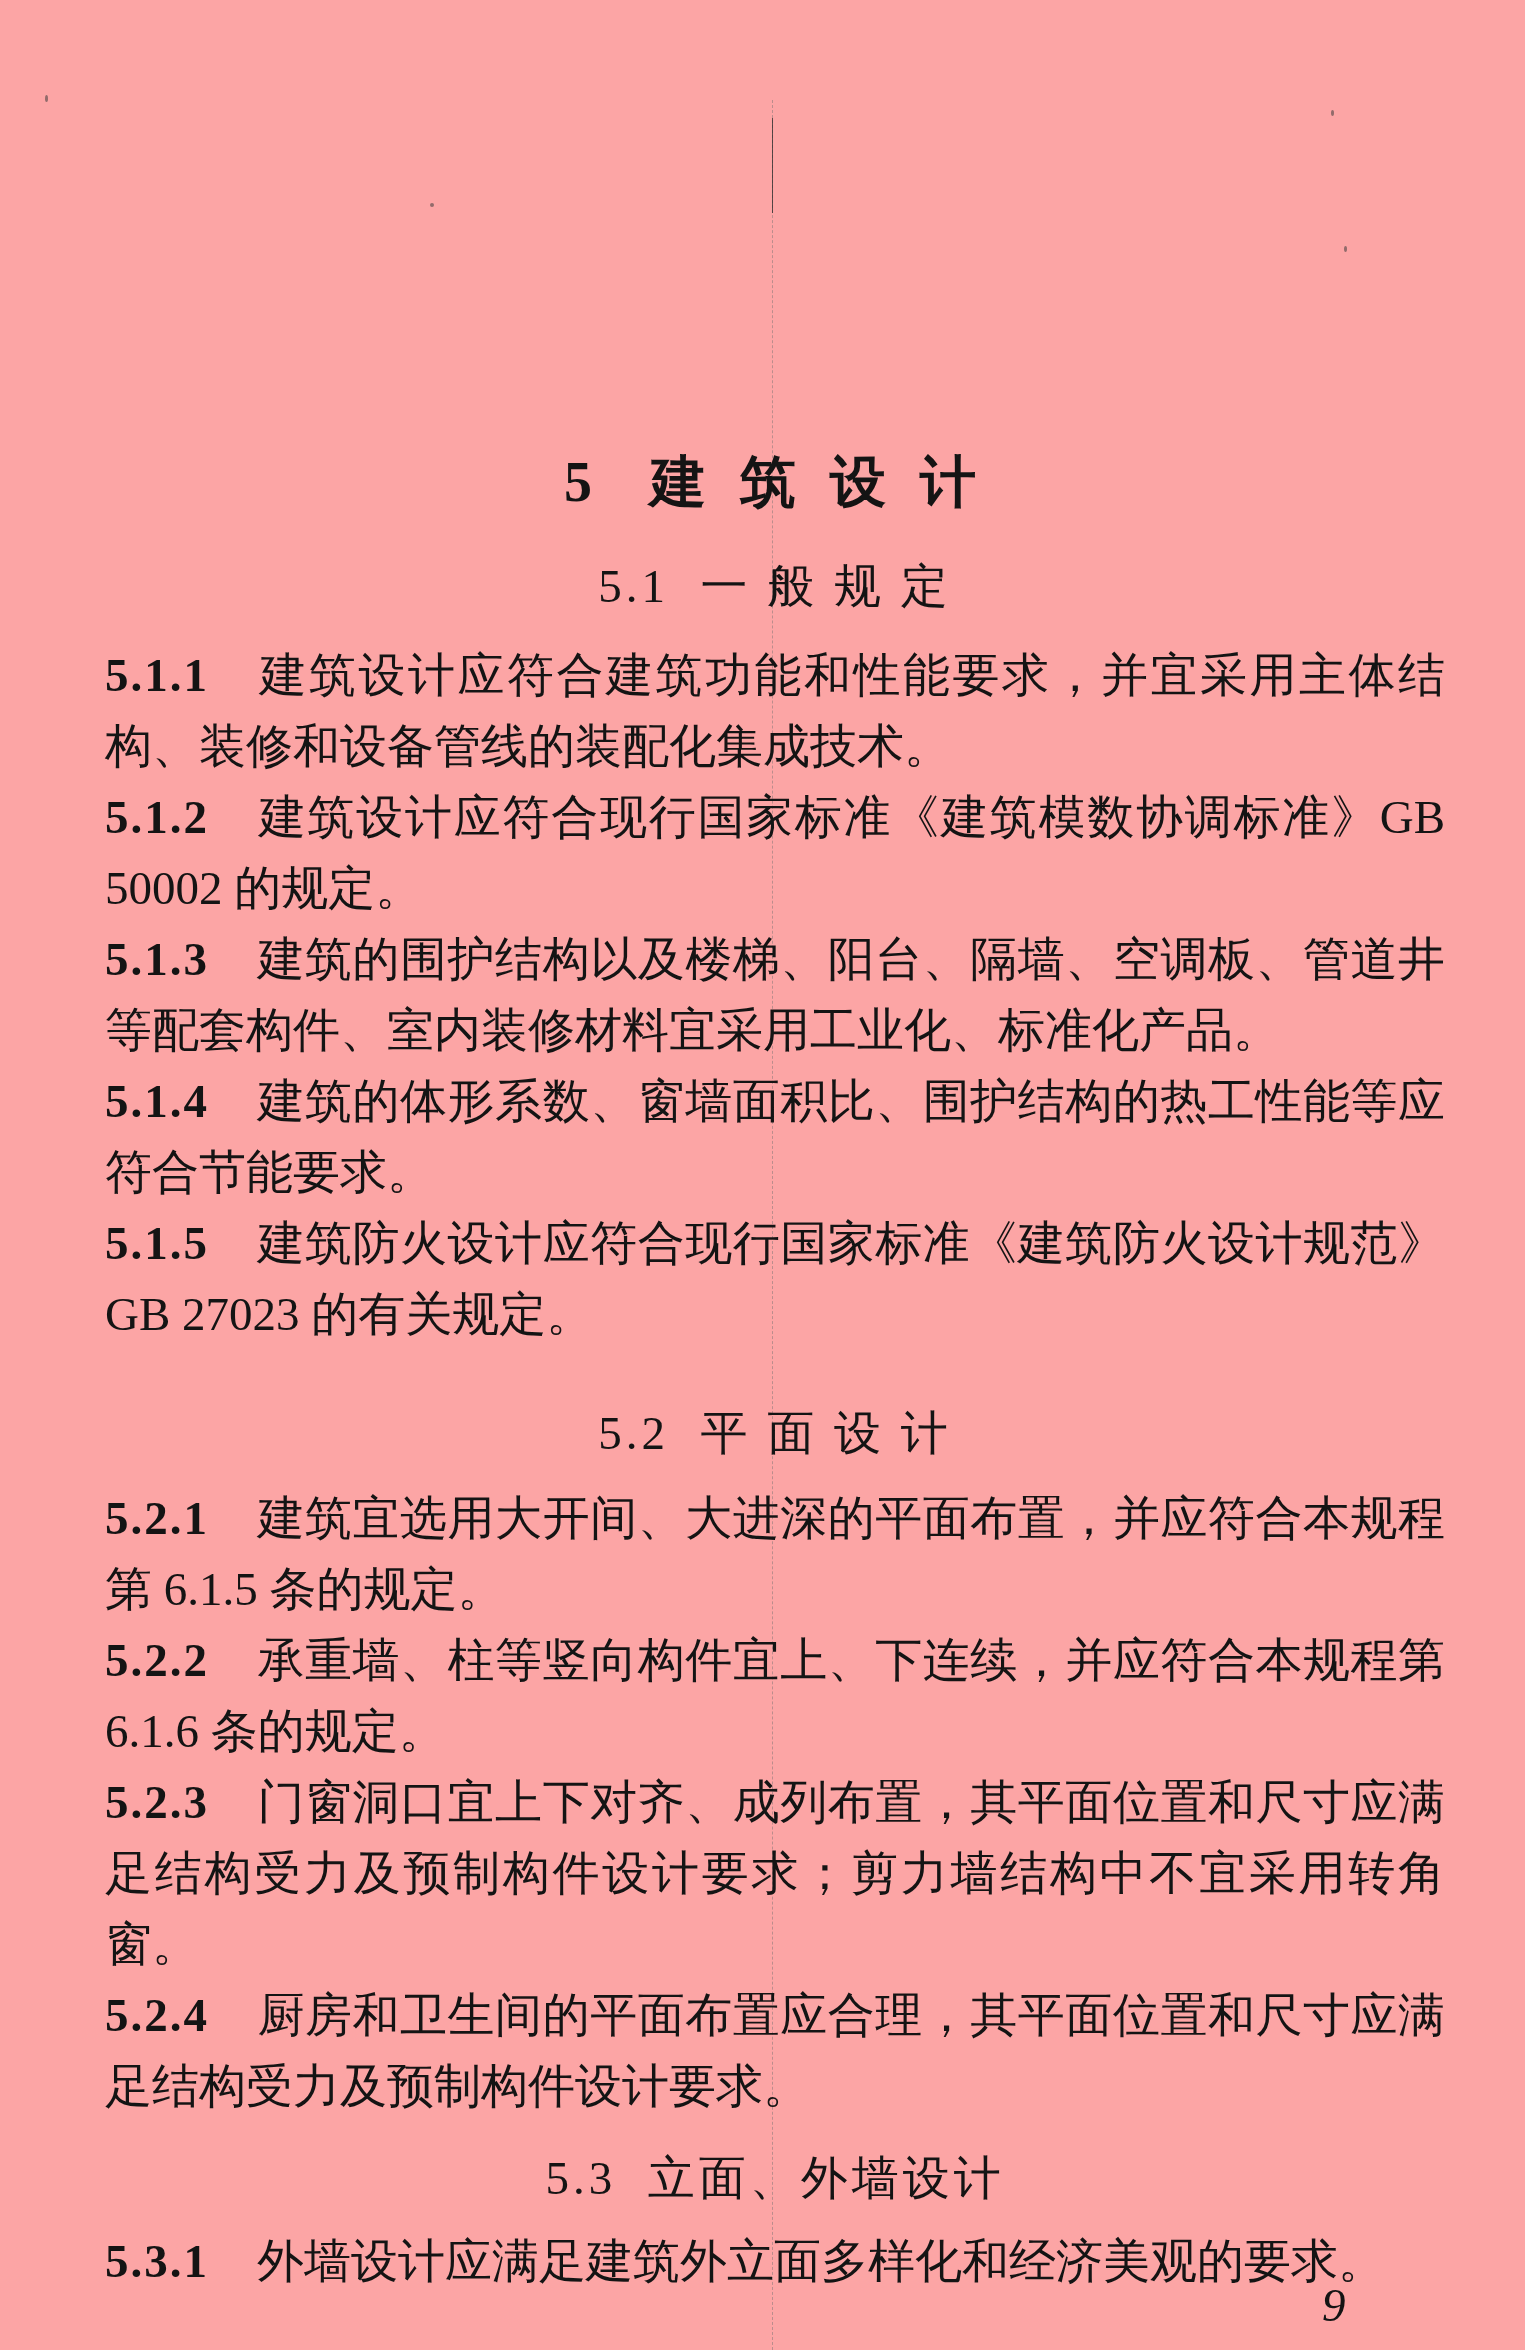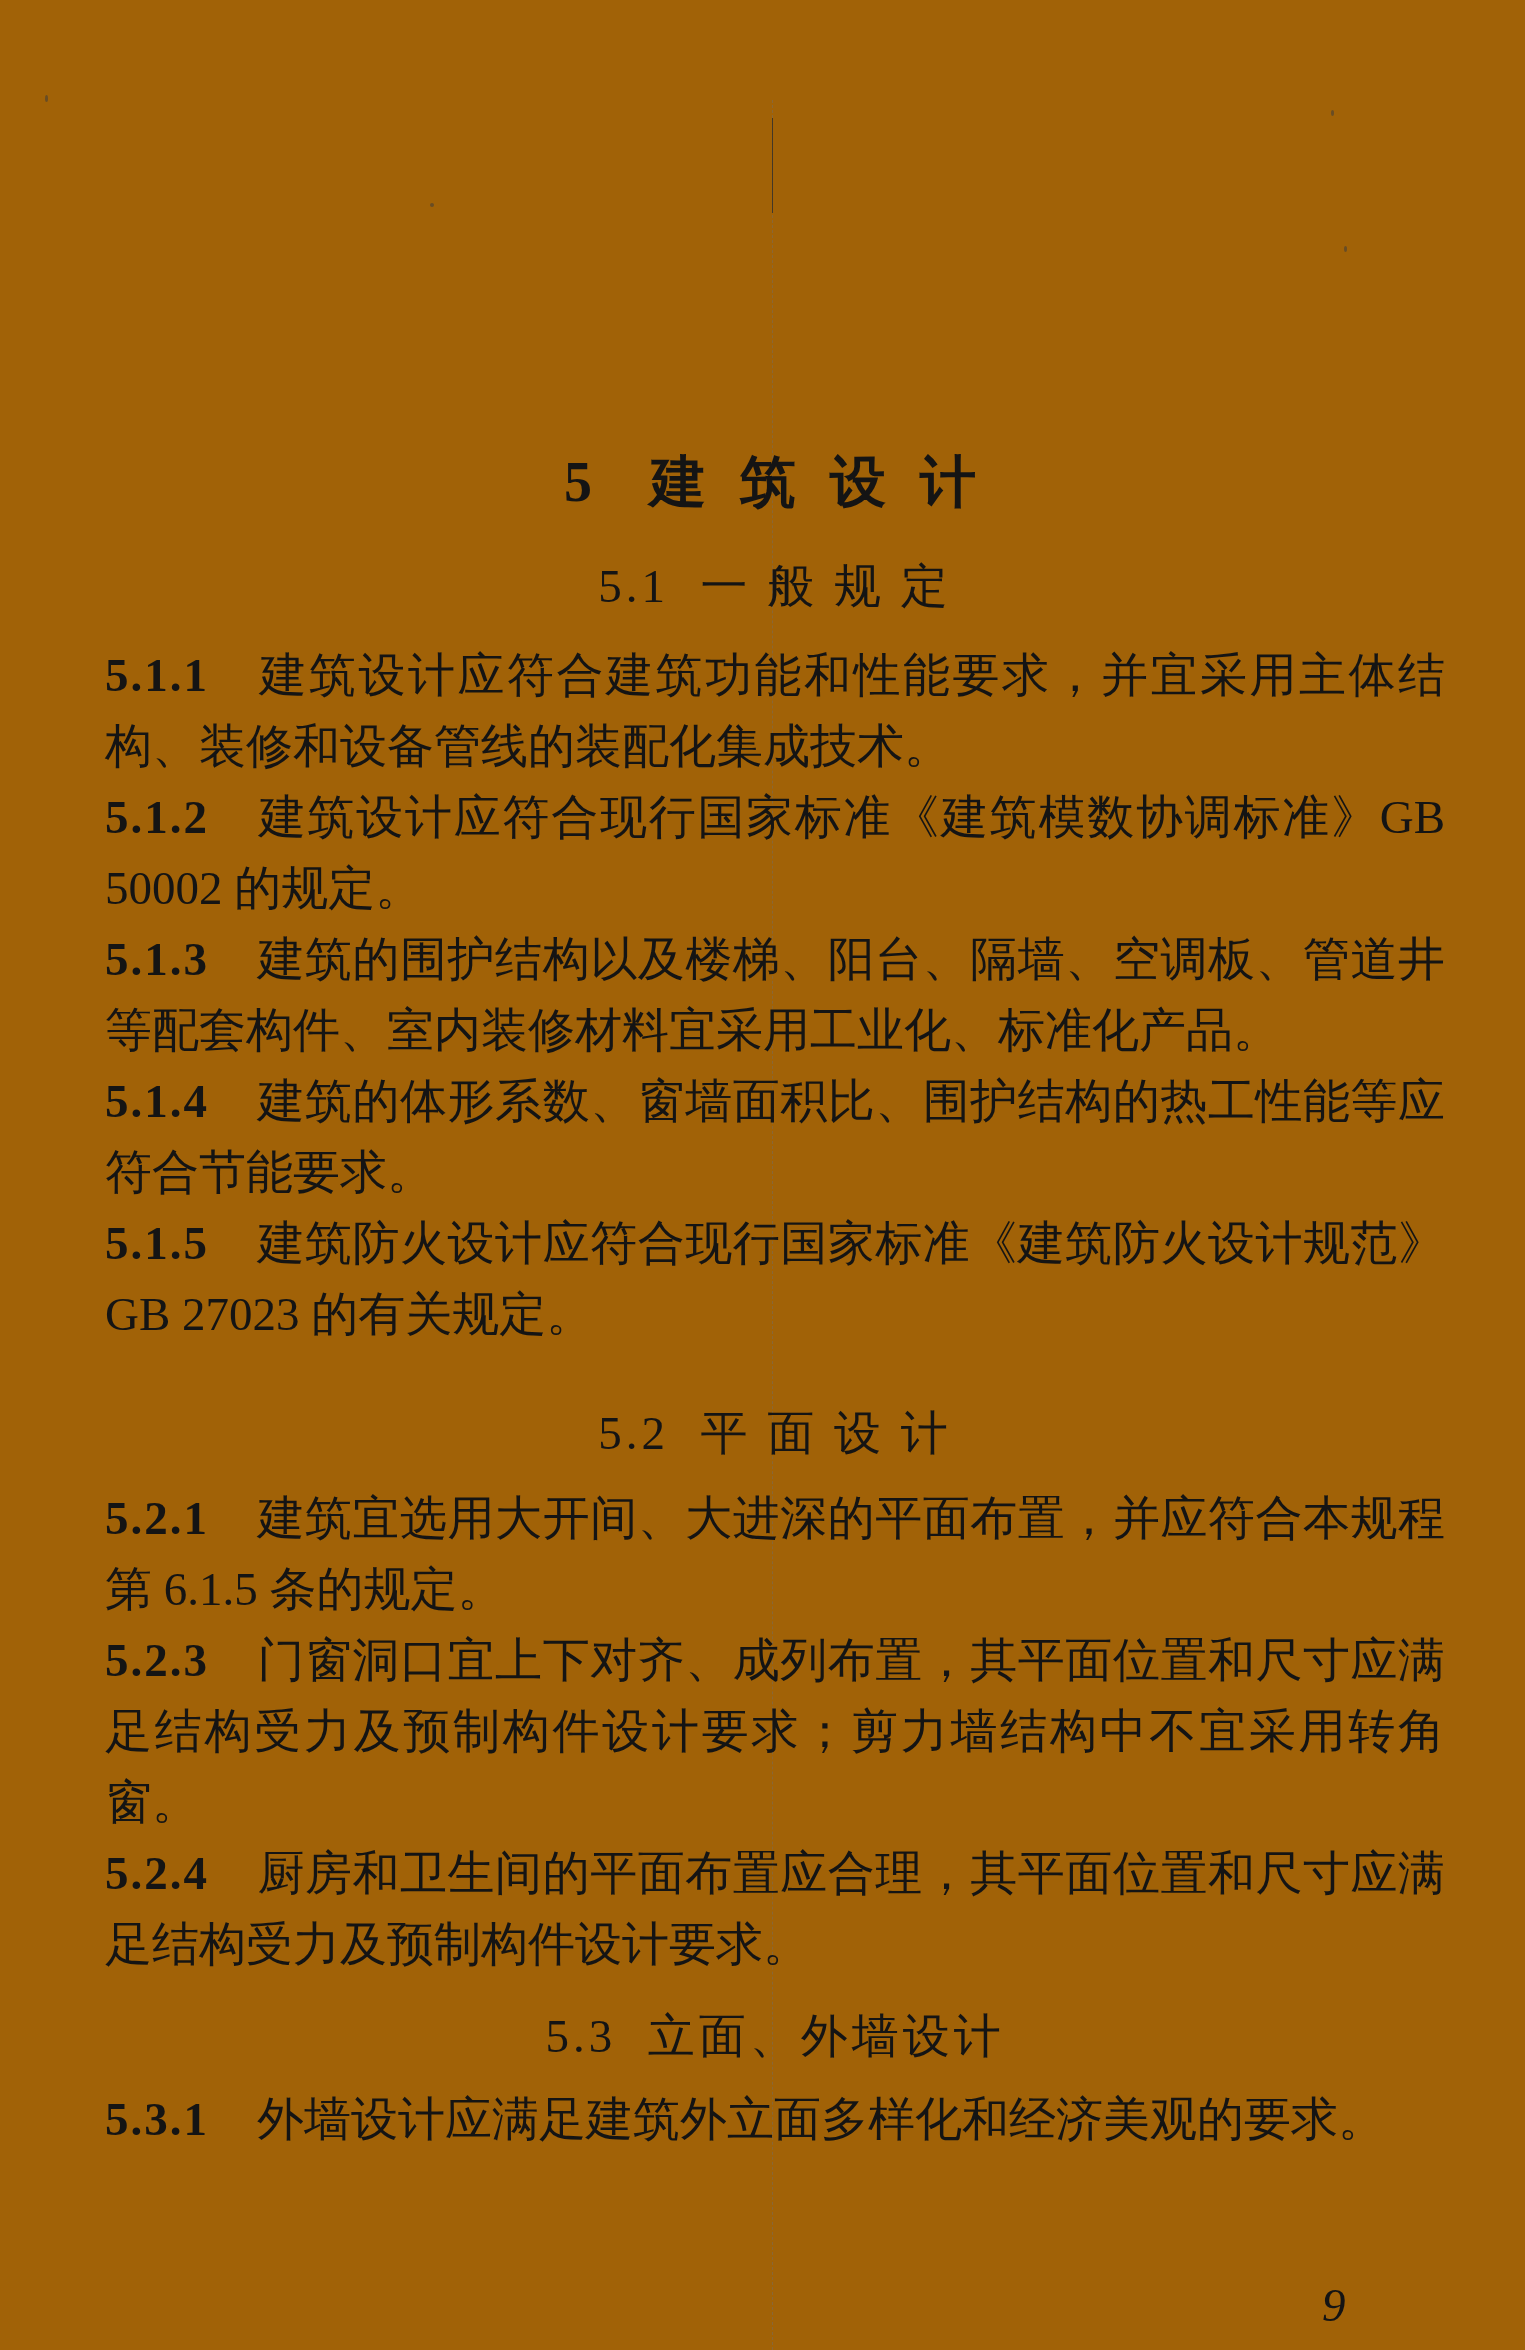--- a/index.html
+++ b/index.html
@@ -5,21 +5,21 @@
   html, body {
     margin: 0;
     padding: 0;
     background: #e8e8e8;
   }
   .scan-page {
     position: relative;
     width: 1525px;
     height: 2350px;
     margin: 0 auto;
-    background: #a16207;
+    background: #fca5a5;
     color: #141414;
     font-family: "Liberation Serif", "DejaVu Serif", serif;
     overflow: hidden;
   }
   
   .crease {
     position: absolute;
     left: 772px;
     top: 100px;
     height: 2250px;
@@ -129,20 +129,23 @@
         <span class="clause-number">5.1.5</span><span>建筑防火设计应符合现行国家标准《建筑防火设计规范》GB 27023 的有关规定。</span>
       </p>
     </div>
 
     <h2 class="section-heading h-5-2">5.2  平 面 设 计</h2>
     <div class="clauses c-5-2">
       <p class="clause">
         <span class="clause-number">5.2.1</span><span>建筑宜选用大开间、大进深的平面布置，并应符合本规程第 6.1.5 条的规定。</span>
       </p>
       <p class="clause">
+        <span class="clause-number">5.2.2</span><span>承重墙、柱等竖向构件宜上、下连续，并应符合本规程第 6.1.6 条的规定。</span>
+      </p>
+      <p class="clause">
         <span class="clause-number">5.2.3</span><span>门窗洞口宜上下对齐、成列布置，其平面位置和尺寸应满足结构受力及预制构件设计要求；剪力墙结构中不宜采用转角窗。</span>
       </p>
       <p class="clause">
         <span class="clause-number">5.2.4</span><span>厨房和卫生间的平面布置应合理，其平面位置和尺寸应满足结构受力及预制构件设计要求。</span>
       </p>
     </div>
 
     <h2 class="section-heading h-5-3">5.3  立面、外墙设计</h2>
     <div class="clauses c-5-3">
       <p class="clause">

